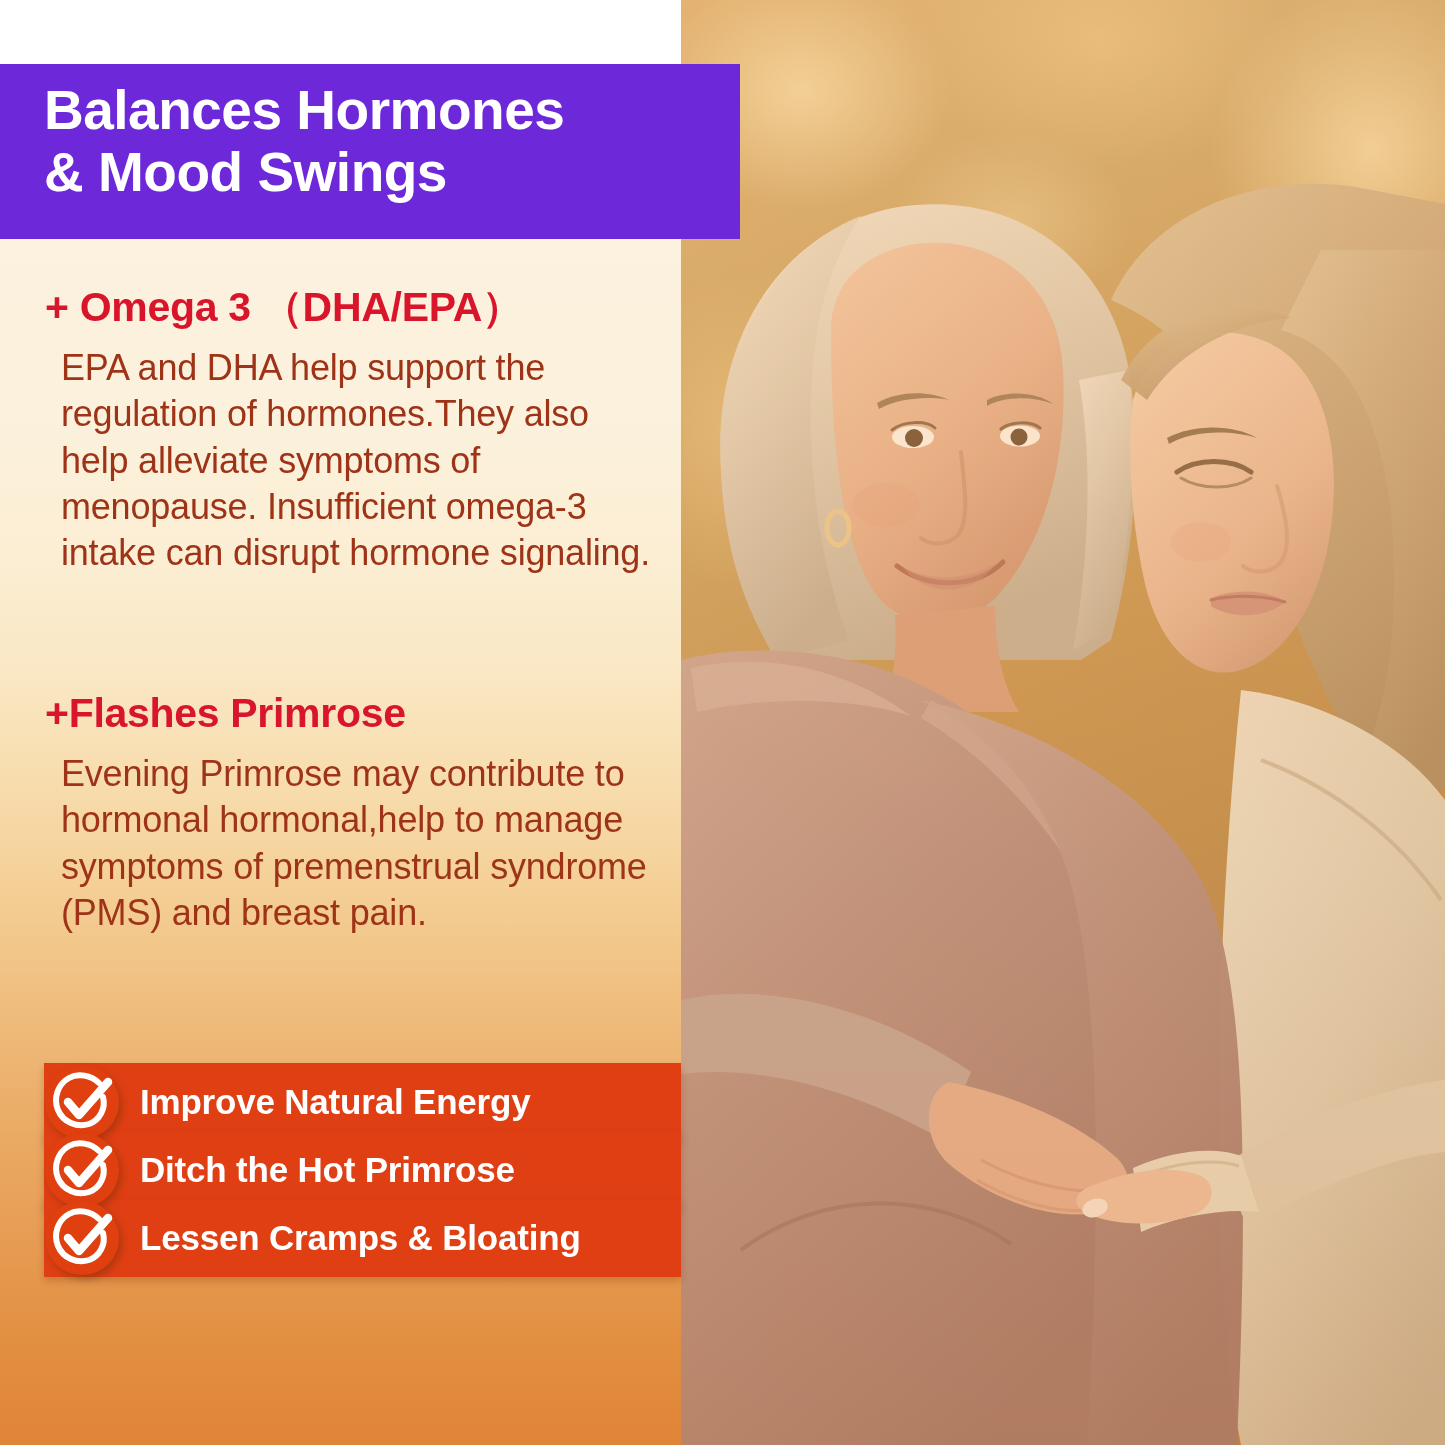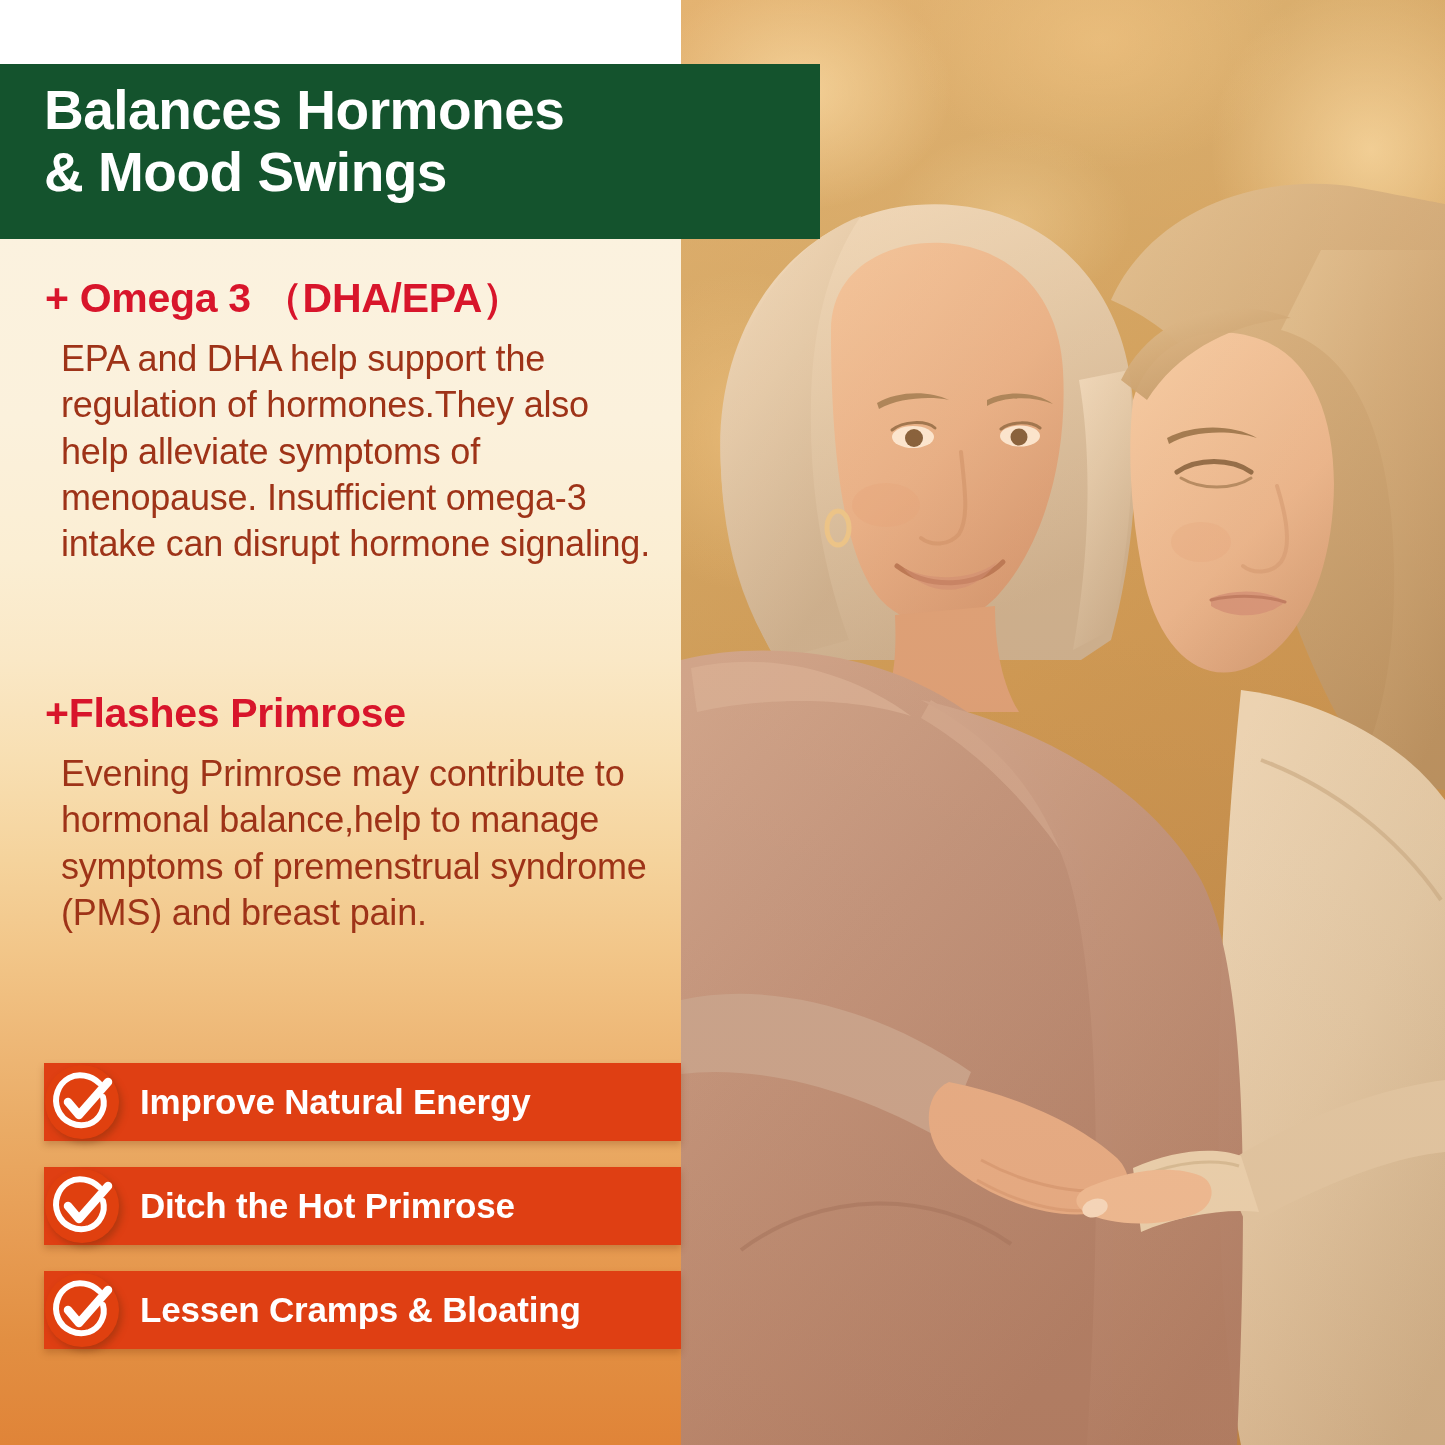--- a/index.html
+++ b/index.html
@@ -27,37 +27,37 @@
       #eeb877 1040px,
       #eaab65 1130px,
       #e79c53 1240px,
       #e28f42 1340px,
       #e08438 1445px);
     overflow:hidden;
   }
 
   
   .header-banner{
-    position:absolute;left:0;top:64px;width:820px;height:175px;
-    background:#14532d;
+    position:absolute;left:0;top:64px;width:740px;height:175px;
+    background:#6d28d9;
     z-index:6;
   }
   .header-banner .title{
     position:absolute;left:44px;top:16px;width:690px;
     color:#ffffff;
     font-size:55px;
     font-weight:bold;
     line-height:1.12;
     letter-spacing:-0.5px;
     white-space:pre-line;
   }
 
   
   .section{position:absolute;left:45px;width:625px;z-index:5;}
-  .sec-omega{top:277px;}
+  .sec-omega{top:286px;}
   .sec-primrose{top:692px;}
 
   .sec-head{
     color:#d8152b;
     font-size:41px;
     font-weight:bold;
     line-height:1.05;
     margin:0 0 6px 0;
     white-space:pre;
     letter-spacing:-0.3px;
@@ -68,21 +68,20 @@
     line-height:1.285;
     margin:16px;
     letter-spacing:-0.2px;
   }
 
   
   .benefits{position:absolute;left:0;width:681px;z-index:7;}
   .benefit-row{
     position:relative;
     height:68px;
-    margin-bottom:36px;
   }
   .benefit-bar{
     position:absolute;left:44px;top:0;width:637px;height:78px;
     background:#df3f13;
     box-shadow:0 4px 7px rgba(120,50,10,0.28);
   }
   .benefit-icon{
     position:absolute;left:45px;top:2px;
     width:74px;height:74px;border-radius:50%;
     background:#e0400f;
@@ -262,21 +261,21 @@
 &amp; Mood Swings</div>
   </div>
 
   <div class="section sec-omega">
     <h2 class="sec-head">+ Omega 3 （DHA/EPA）</h2>
     <p class="sec-body">EPA and DHA help support the regulation of hormones.They also help alleviate symptoms of menopause. Insufficient omega-3 intake can disrupt hormone signaling.</p>
   </div>
 
   <div class="section sec-primrose">
     <h2 class="sec-head">+Flashes Primrose</h2>
-    <p class="sec-body">Evening Primrose may contribute to hormonal balance,help to manage symptoms of premenstrual syndrome (PMS) and breast pain.</p>
+    <p class="sec-body">Evening Primrose may contribute to hormonal hormonal,help to manage symptoms of premenstrual syndrome (PMS) and breast pain.</p>
   </div>
 
   <div class="benefits" style="top:1063px;">
 
     <div class="benefit-row">
       <div class="benefit-bar"></div>
       <div class="benefit-icon">
         <svg viewBox="0 0 74 74">
           <circle cx="37" cy="37" r="36" fill="#e0400f"></circle>
           <path d="M 54 18 C 46 10 33 8 24 13 C 13 19 8 33 13 45 C 18 57 32 63 44 59 C 55 55 61 43 58 32" fill="none" stroke="#ffffff" stroke-width="6" stroke-linecap="round"></path>

